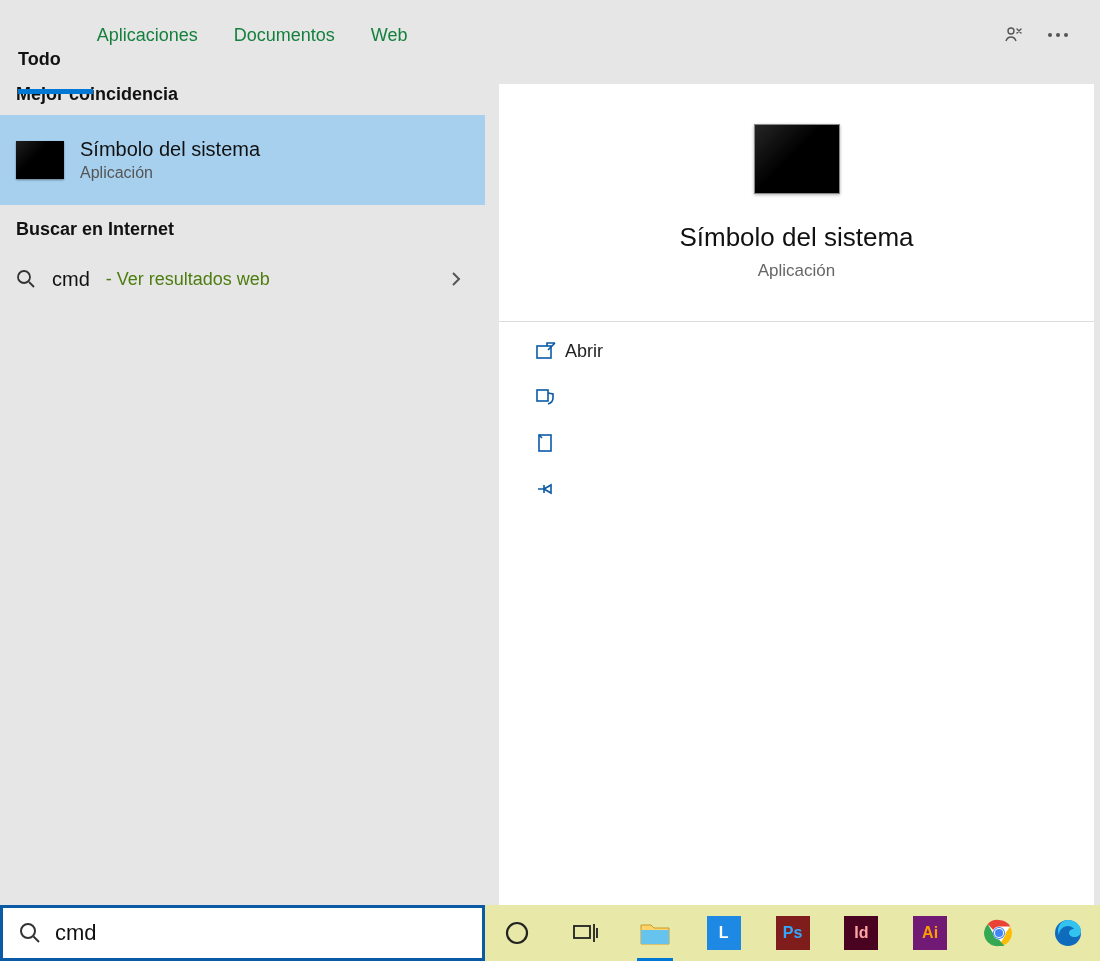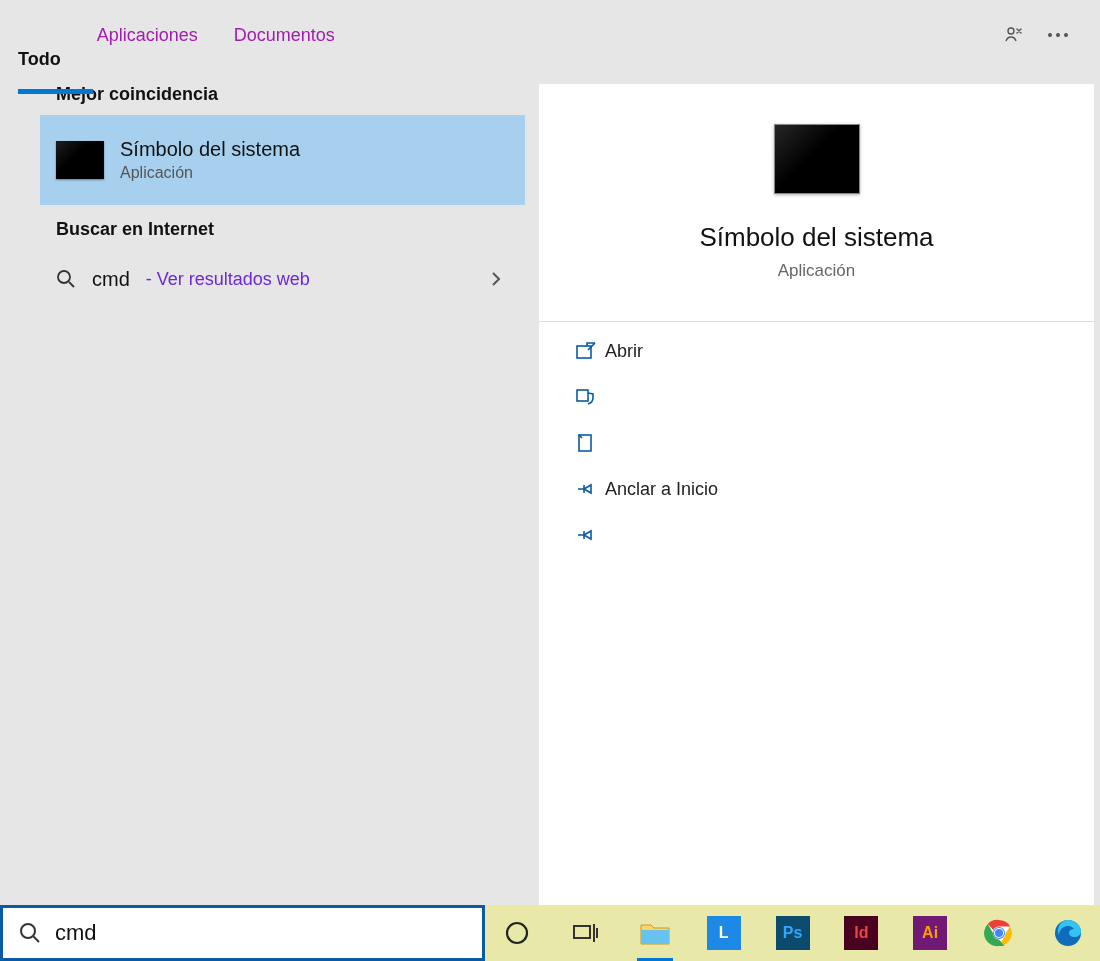--- a/index.html
+++ b/index.html
@@ -18,21 +18,21 @@
     height: 70px;
     background: #e6e6e6;
     padding: 0 20px 0 0;
   }
   .tabbar .tab {
     padding: 0 18px;
     height: 70px;
     display: flex;
     align-items: center;
     font-size: 18px;
-    color: #a21caf;
+    color: #15803d;
     cursor: pointer;
     position: relative;
   }
   .tabbar .tab.active {
     color: #111;
     font-weight: 600;
     margin-top: 48px;
   }
   .tabbar .tab.active::after {
     content: "";
@@ -54,21 +54,20 @@
     width: 44px; height: 44px;
     display: flex; align-items: center; justify-content: center;
     color: #555;
     cursor: pointer;
   }
   
   .main {
     display: flex;
     height: calc(100% - 70px - 56px);
     background: #e6e6e6;
-    margin-left: 40px;
   }
   .left {
     width: 485px;
     background: #e6e6e6;
     overflow: hidden;
   }
   .right {
     flex: 1;
     background: #e6e6e6;
     padding: 14px 6px 0 14px;
@@ -110,21 +109,21 @@
   .web-result {
     display: flex;
     align-items: center;
     padding: 0 16px;
     height: 58px;
     cursor: pointer;
     gap: 16px;
   }
   .web-result .search-ic { color: #333; }
   .web-result .label { font-size: 20px; color:#111; }
-  .web-result .hint { font-size: 18px; color:#6d28d9; }
+  .web-result .hint { font-size: 18px; color:#4d7c0f; }
   .web-result .chev-r { margin-left: auto; color:#555; padding-right: 8px;}
   
   .detail-head {
     display: flex;
     flex-direction: column;
     align-items: center;
     padding: 40px 20px 20px 20px;
   }
   .detail-head .bigthumb {
     width: 86px; height: 70px;
@@ -205,20 +204,23 @@
 
 <div class="tabbar">
   <div class="tab active">
       <span>Todo</span>
     </div>
   <div class="tab">
       <span>Aplicaciones</span>
     </div>
   <div class="tab">
       <span>Documentos</span>
+    </div>
+  <div class="tab">
+      <span>Web</span>
     </div>
   <div class="spacer"></div>
   <div class="icon-btn">
     <svg width="24" height="24" viewBox="0 0 24 24" fill="none" stroke="#555" stroke-width="1.4">
       <circle cx="9" cy="8" r="3"></circle>
         <path d="M4 18c1-3 3-4 5-4s4 1 5 4"></path>
       <path d="M15 6l4 4M19 6l-4 4" stroke-linecap="round"></path>
     </svg>
   </div>
   <div class="icon-btn">
@@ -292,28 +294,20 @@
               <path d="M2 2l3 3"></path>
             </svg>
         </span>
       </div>
       <div class="action">
         <span class="aicon">
           <svg width="20" height="18" viewBox="0 0 20 18" fill="none" stroke="#0a5aa5" stroke-width="1.6">
               <path d="M2 9h6M8 5v8M8 9l7-4v8l-7-4"></path>
             </svg>
         </span>
-        <span>Anclar a Inicio</span>
-      </div>
-      <div class="action">
-        <span class="aicon">
-          <svg width="20" height="18" viewBox="0 0 20 18" fill="none" stroke="#0a5aa5" stroke-width="1.6">
-              <path d="M2 9h6M8 5v8M8 9l7-4v8l-7-4"></path>
-            </svg>
-        </span>
       </div>
     </div>
   </div>
 </div>
 
 <div class="searchbar">
   <span>
     <svg width="22" height="22" viewBox="0 0 22 22" fill="none" stroke="#333" stroke-width="2">
         <circle cx="9" cy="9" r="7"></circle>
         <path d="M14.5 14.5L20 20"></path>
@@ -337,24 +331,24 @@
   <div class="titem active">
     <svg width="32" height="28" viewBox="0 0 32 28">
         <path d="M2 6h10l3 3h15v16H2z" fill="#ffd26a" stroke="#c79a2a"></path>
         <rect x="2" y="11" width="28" height="14" fill="#66c3ee"></rect>
       </svg>
   </div>
   <div class="titem">
     <div class="app-tile" style="background:#1e88e5;">L</div>
   </div>
   <div class="titem">
-    <div class="app-tile" style="background:#0c4a6e;color:#31a8ff;">Ps</div>
-  </div>
-  <div class="titem">
-    <div class="app-tile" style="background:#49021f;color:#ef4444;">Id</div>
+    <div class="app-tile" style="background:#7f1d1d;color:#31a8ff;">Ps</div>
+  </div>
+  <div class="titem">
+    <div class="app-tile" style="background:#49021f;color:#fca5a5;">Id</div>
   </div>
   <div class="titem">
     <div class="app-tile" style="background:#701a75;color:#ff9a00;">Ai</div>
   </div>
   <div class="titem">
     <svg width="30" height="30" viewBox="0 0 30 30">
         <circle cx="15" cy="15" r="13" fill="#fff"></circle>
         <path d="M15 2a13 13 0 0 1 11.3 6.5H15a6.5 6.5 0 0 0-5.8 3.6L3.8 6A13 13 0 0 1 15 2z" fill="#ea4335"></path>
         <path d="M28 15a13 13 0 0 1-13 13l5.4-9.4A6.5 6.5 0 0 0 21.5 15l4.8-6.5A13 13 0 0 1 28 15z" fill="#fbbc05"></path>
         <path d="M15 28A13 13 0 0 1 3.8 6l5.4 9.4A6.5 6.5 0 0 0 15 21.5l5.4 6.5z" fill="#34a853"></path>

